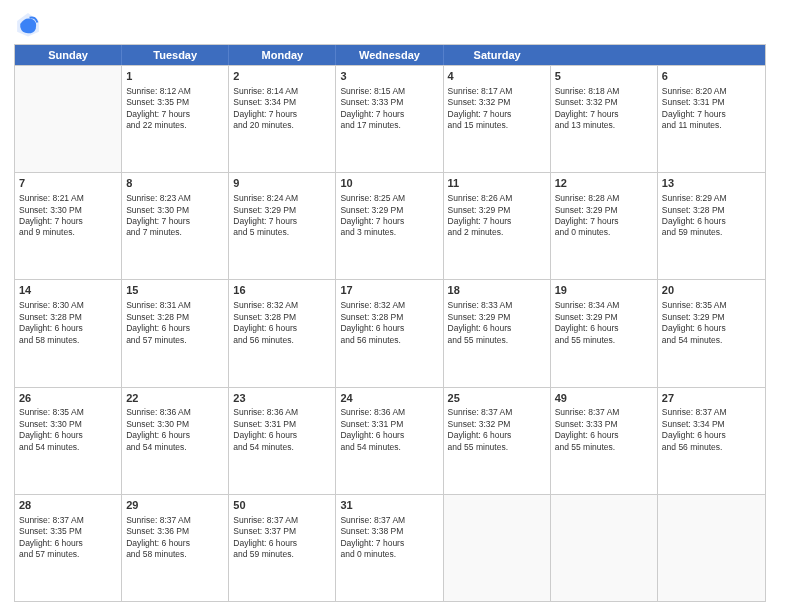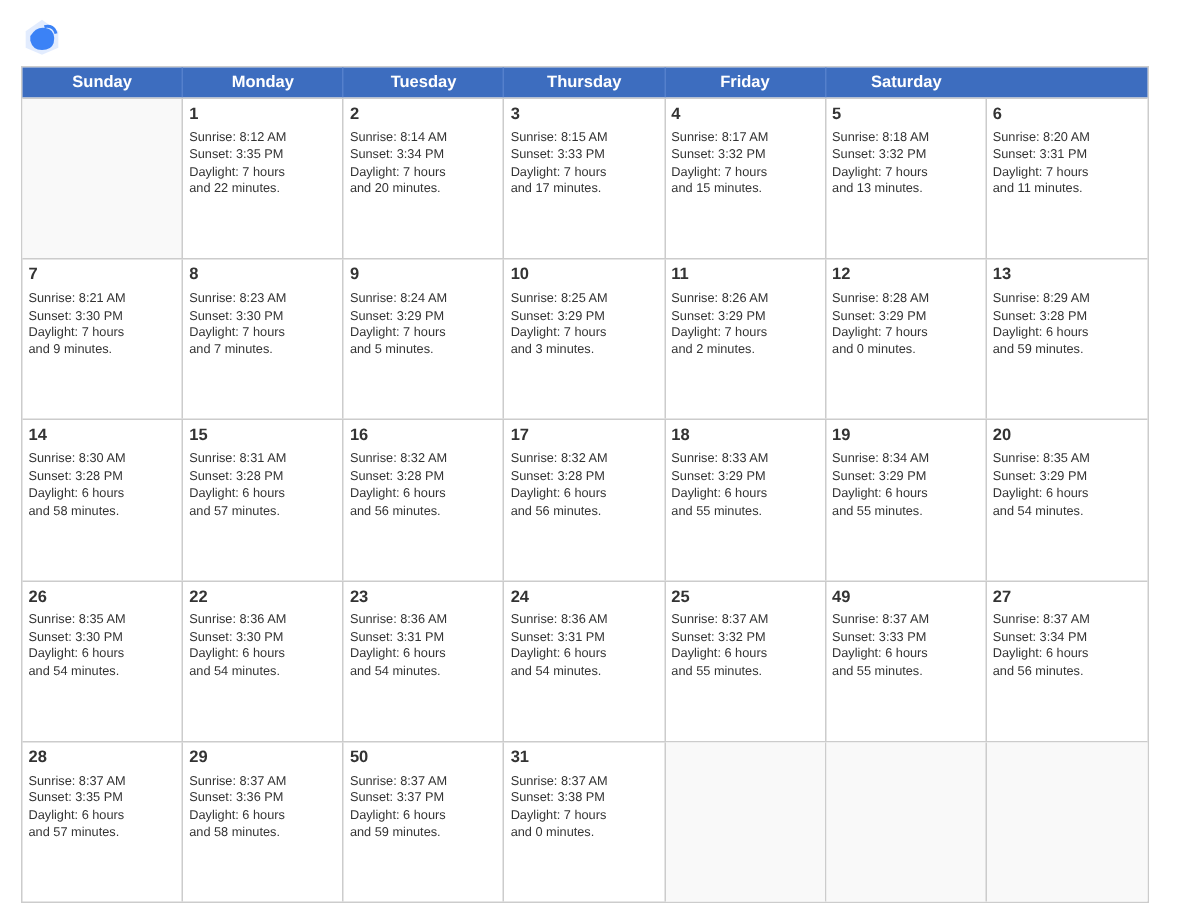--- a/index.html
+++ b/index.html
@@ -127,24 +127,23 @@
     </div>
     <div class="title-block">
       <div class="month-title"></div>
       <div class="location"></div>
     </div>
   </div>
 
   <div class="calendar">
     <div class="cal-header" id="cal-header-row">
         <div class="cal-header-cell">Sunday</div>
+        <div class="cal-header-cell">Tuesday</div>
         <div class="cal-header-cell">Monday</div>
-        <div class="cal-header-cell">Tuesday</div>
-        <div class="cal-header-cell">Thursday</div>
-        <div class="cal-header-cell">Friday</div>
+        <div class="cal-header-cell">Wednesday</div>
         <div class="cal-header-cell">Saturday</div>
       </div>
     <div class="cal-body" id="cal-body">
         <div class="cal-row">
           <div class="cal-cell empty"></div>
           <div class="cal-cell">
             <span class="day-number">1</span>
             <span class="cell-line">Sunrise: 8:12 AM</span>
             <span class="cell-line">Sunset: 3:35 PM</span>
             <span class="cell-line">Daylight: 7 hours</span>

